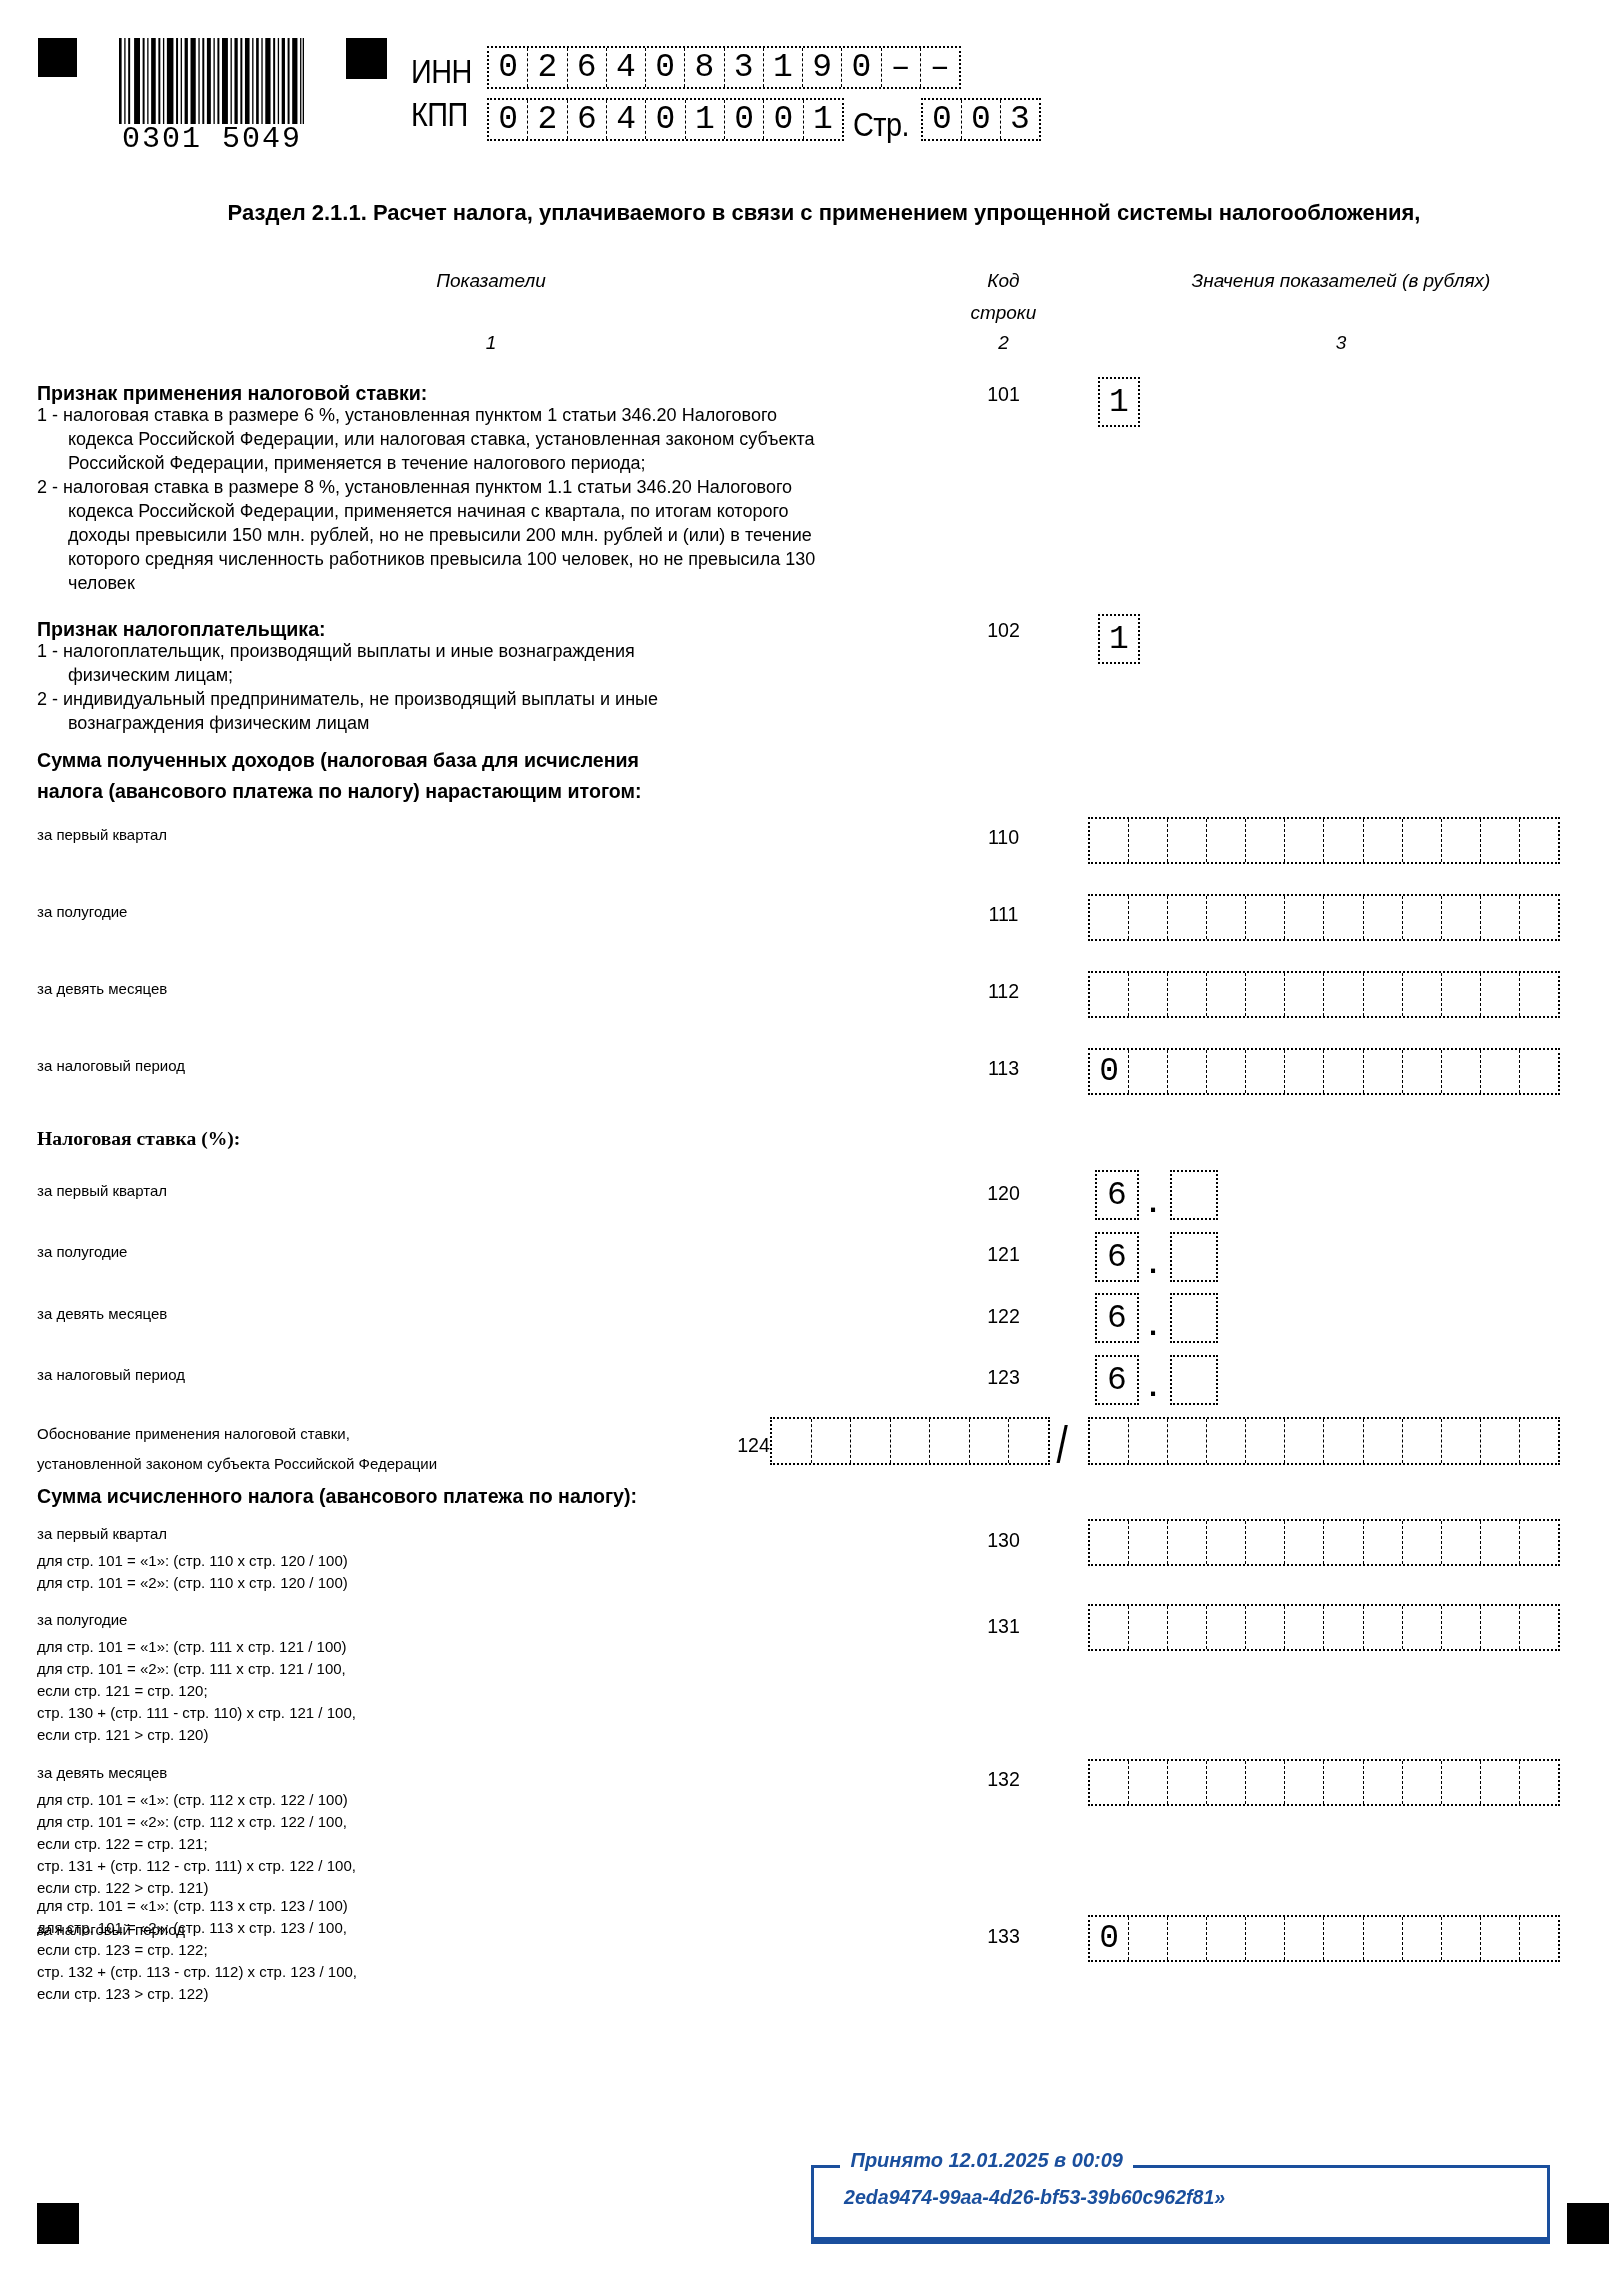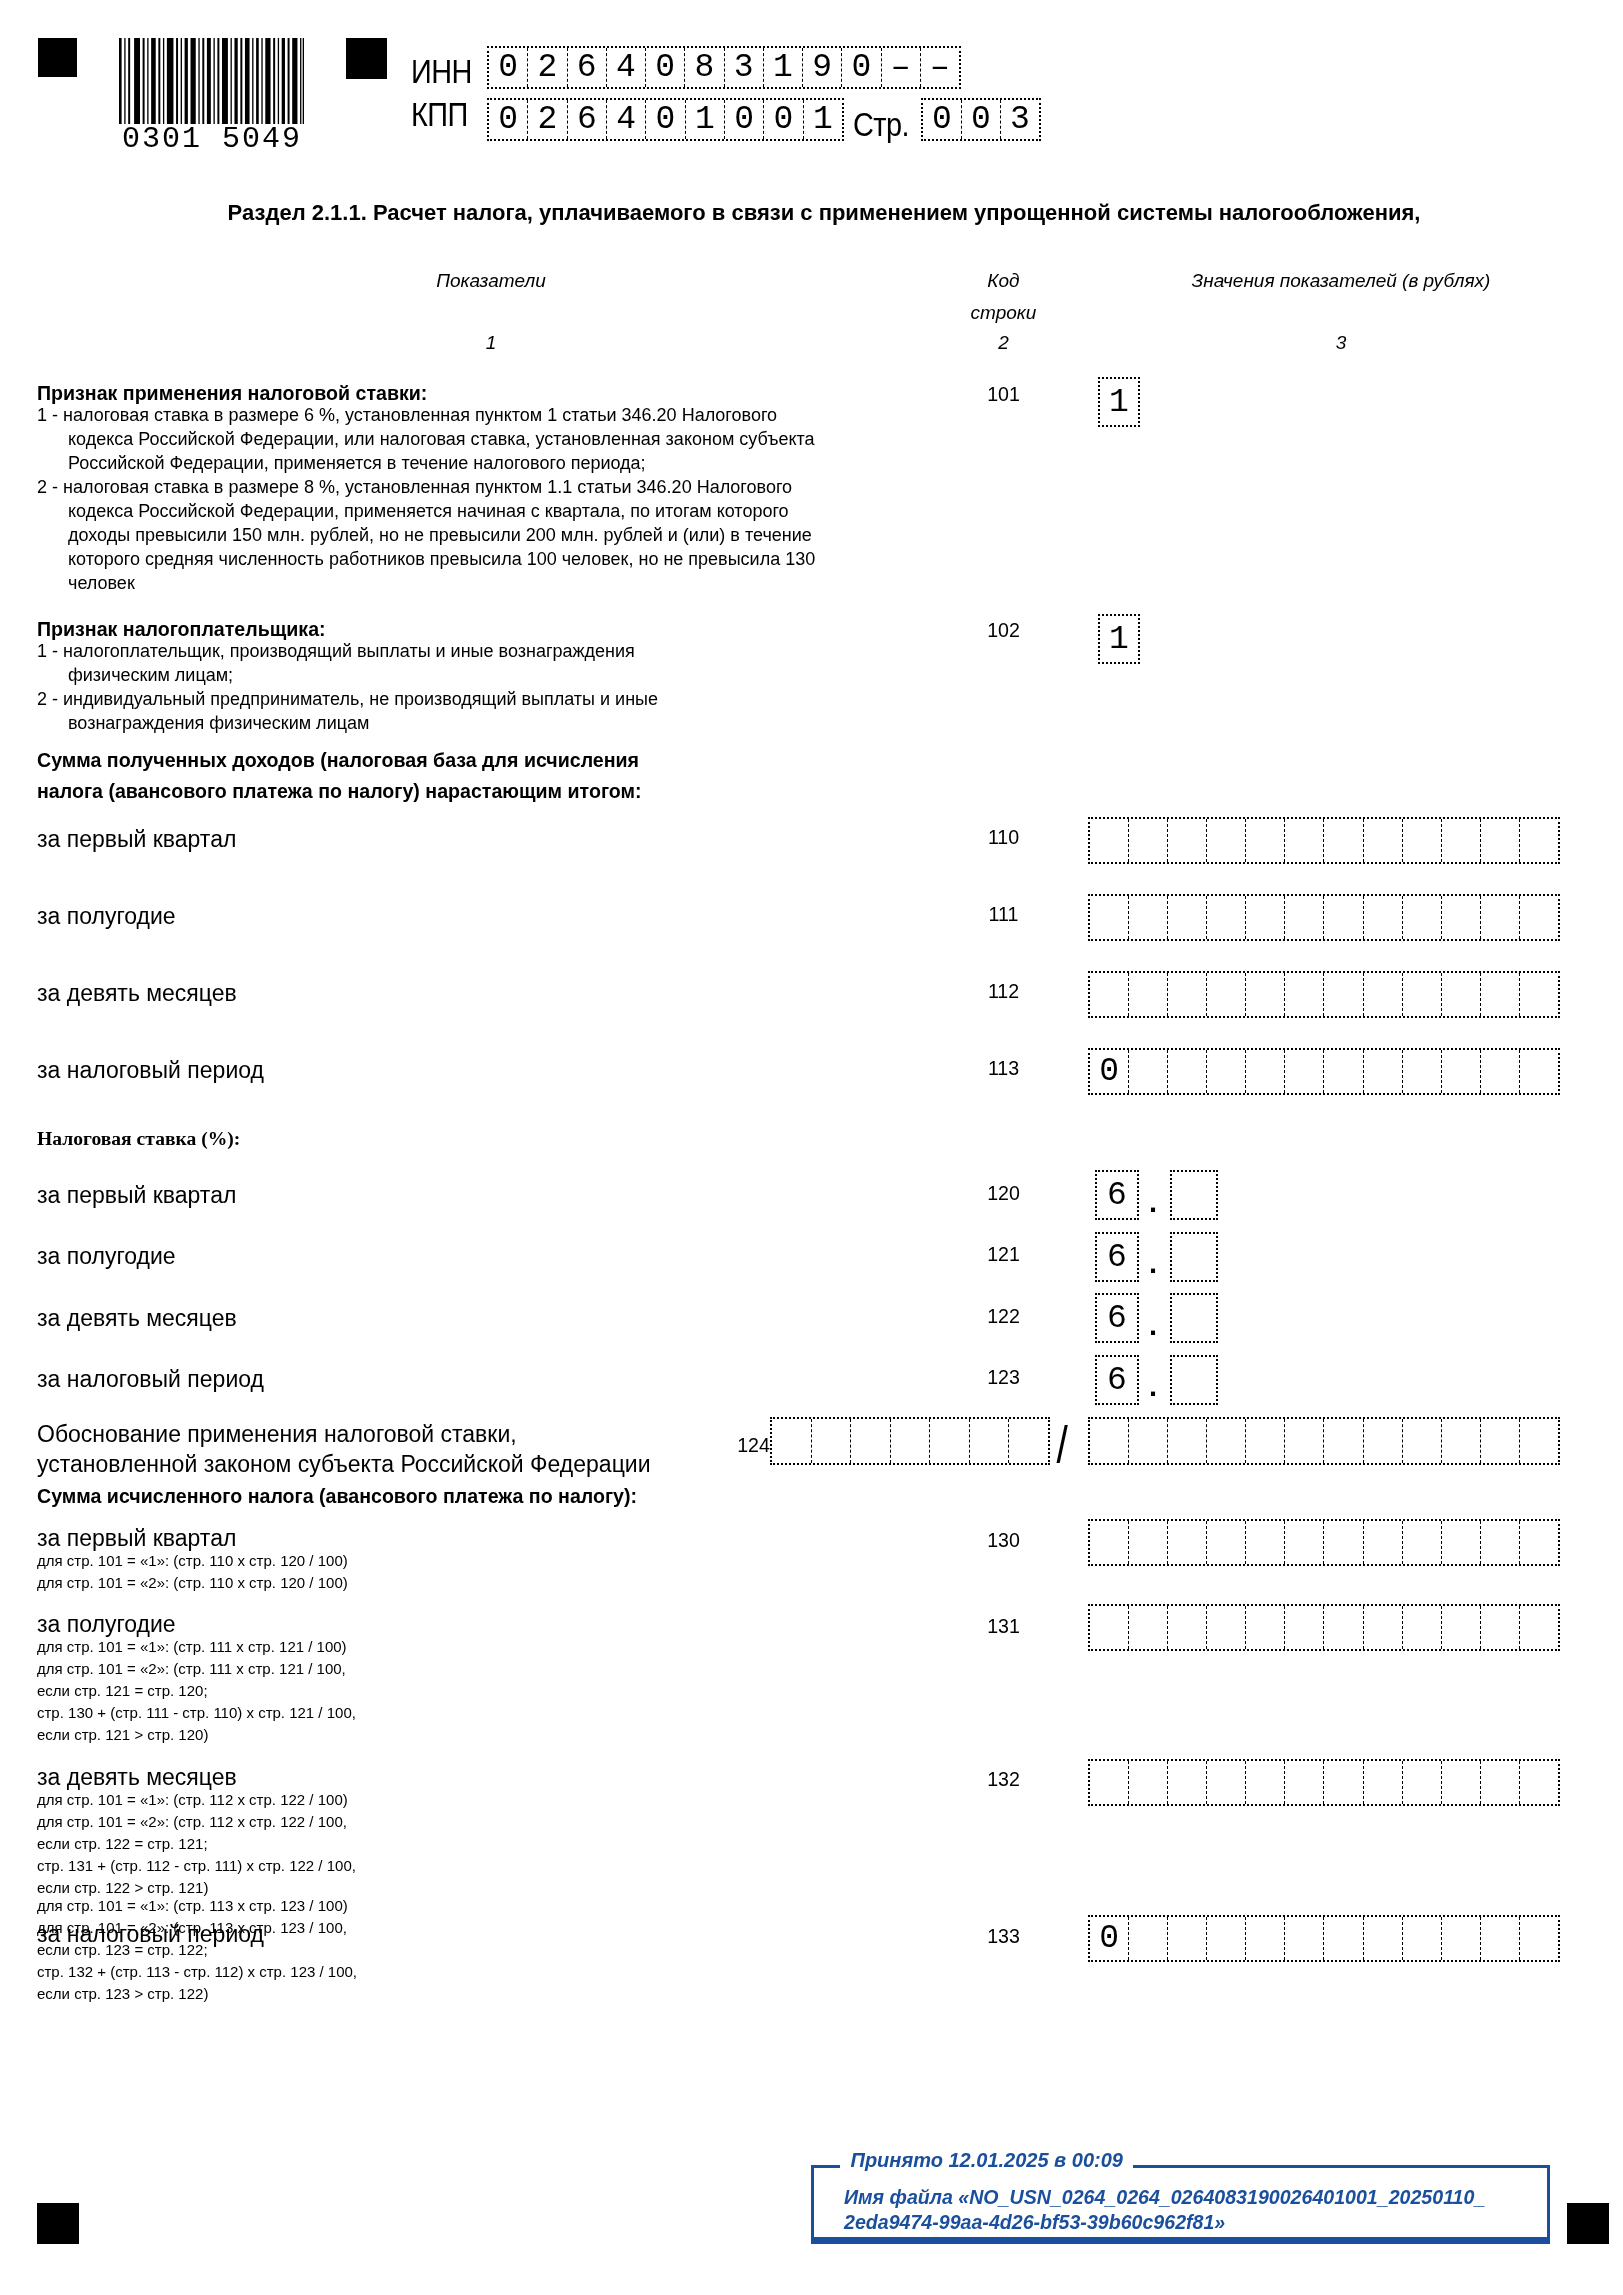--- a/index.html
+++ b/index.html
@@ -16,21 +16,21 @@
   .boxes{position:absolute;display:flex;border:2px dotted #000;background:#fff;box-sizing:border-box;}
   .boxes .cell{
     flex:1 1 0;border-left:1.3px dashed #000;display:flex;align-items:center;justify-content:center;
     font-family:"Liberation Mono",monospace;font-size:33px;color:#000;overflow:hidden;
   }
   .boxes .cell:first-child{border-left:none;}
   
   .title{font-weight:bold;font-size:22px;line-height:37px;text-align:center;}
   .colhead{font-style:italic;font-size:19px;text-align:center;}
   .h{font-weight:bold;font-size:19.6px;line-height:31px;}
-  .lbl{font-size:23px;}
+  .lbl{font-size:15px;}
   .code{position:absolute;font-size:19.6px;width:85px;text-align:center;}
   .expl{font-size:18px;line-height:24px;}
   .expl .line.ind{padding-left:31px;}
   .note{font-size:15px;line-height:22px;}
   .dot{position:absolute;font-size:29px;font-weight:bold;}
   .slash{position:absolute;font-size:51px;font-weight:400;transform:scaleX(.8);}
   
   .barcode-num{font-family:"Liberation Mono",monospace;font-size:30px;letter-spacing:2px;}
   
   .stamp{position:absolute;box-sizing:border-box;}
@@ -403,19 +403,18 @@
       <div class="line">для стр. 101 = «2»: (стр. 113 x стр. 123 / 100,</div>
       <div class="line">если стр. 123 = стр. 122;</div>
       <div class="line">стр. 132 + (стр. 113 - стр. 112) x стр. 123 / 100,</div>
       <div class="line">если стр. 123 &gt; стр. 122)</div>
     </div>
 
   <div class="stamp" style="left:811px;top:2165px;width:739px;height:79px;color:#1a4f9d;font-style:italic;">
     <div class="box" style="border-color:#1a4f9d;"></div>
     <div class="stitle">Принято 12.01.2025 в 00:09</div>
     <div class="sfile">
-      <div>Имя файла  «NO_USN_0264_0264_0264083190026401001_20250110_</div>
       <div>2eda9474-99aa-4d26-bf53-39b60c962f81»</div>
     </div>
   </div>
 
 </div>
 
 
 </body></html>

